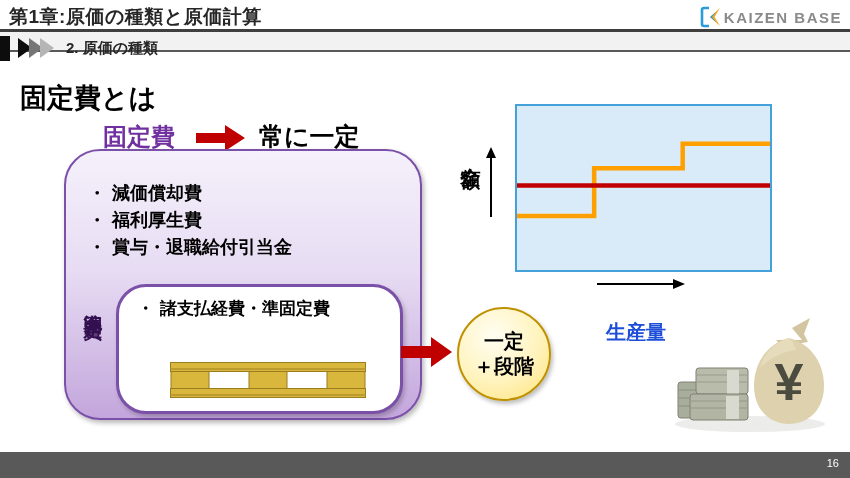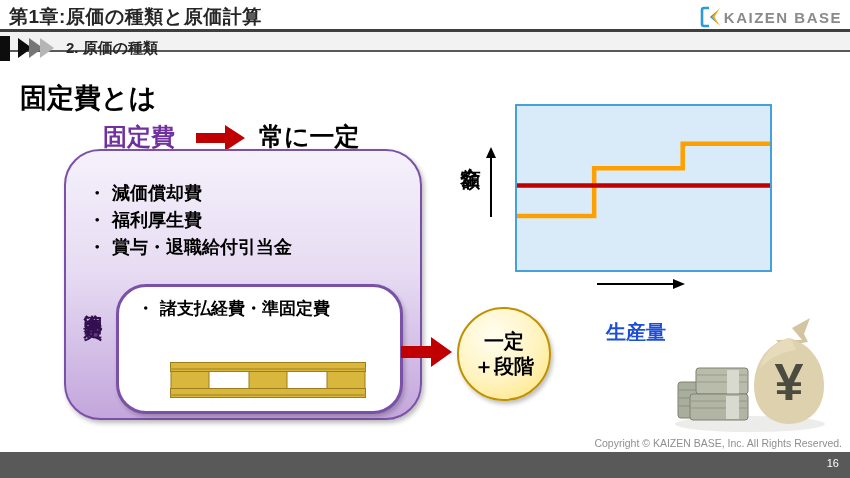--- a/index.html
+++ b/index.html
@@ -171,17 +171,16 @@
     </g>
 
     <g>
       <polygon points="106,26 132,26 122,14 140,4 134,20 138,28 112,32" fill="#d3c5a0"></polygon>
       <path d="M119,24 C 96,30 84,50 84,72 C 84,96 100,110 119,110 C 138,110 154,96 154,72 C 154,50 142,30 119,24 Z" fill="#ded2ae"></path>
       <path d="M119,24 C 104,28 94,40 90,54 C 100,44 112,38 126,36 C 124,30 122,26 119,24 Z" fill="#e9dfc2" opacity="0.7"></path>
       <text x="119" y="86" text-anchor="middle" font-size="52" font-weight="bold" fill="#4b4b40" font-family="Liberation Sans, sans-serif">¥</text>
     </g>
   </svg>
 
-  <div class="copyright">Copyright ©  KAIZEN BASE, Inc.  All Rights Reserved.</div>
   <div class="footer-bar"></div>
   <div class="page-num">16</div>
 
 </div>
 
 </body></html>

